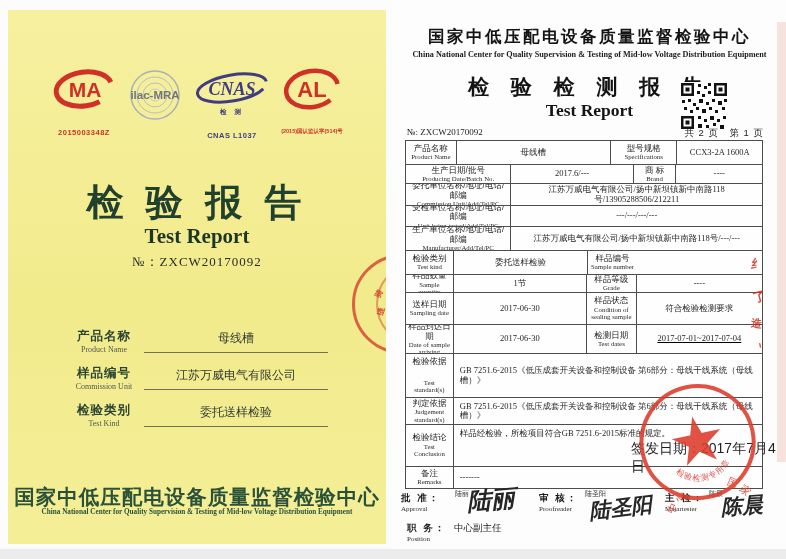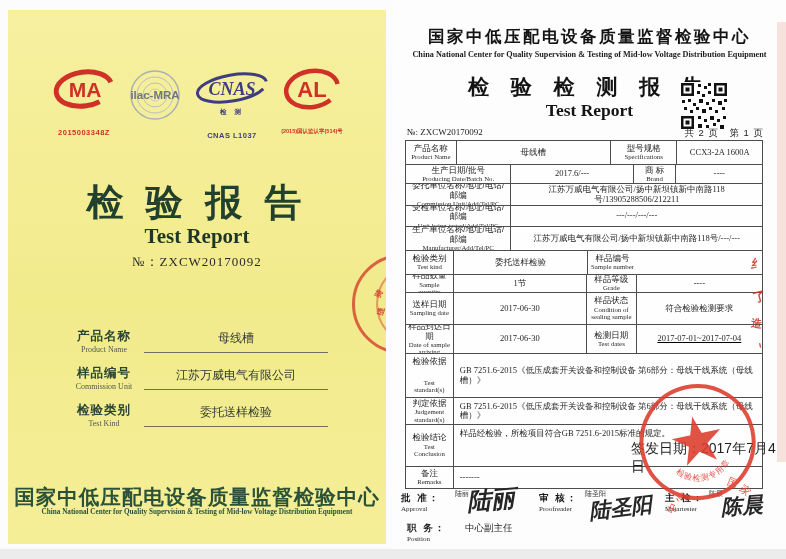--- a/index.html
+++ b/index.html
@@ -428,17 +428,17 @@
       <div class="sig-label-cn">主 检：</div>
       <div class="sig-label-en">Majartester</div>
     </div>
     <div class="abs sig-printed" style="left:316px; top:489px;">陈晨</div>
     <div class="abs handwritten" style="left:328px; top:492px; font-size:21px; transform:rotate(-4deg);">陈晨</div>
 
     <div class="abs" style="left:14px; top:522px;">
       <div class="sig-label-cn">职 务：</div>
       <div class="sig-label-en">Position</div>
     </div>
-    <div class="abs" style="left:72px; top:522px; font-size:9.5px; color:#1c1c1c;">中心副主任</div>
+    <div class="abs" style="left:61px; top:522px; font-size:9.5px; color:#1c1c1c;">中心副主任</div>
   </div>
 
   <div class="bottom-band"></div>
 </div>
 
 </body></html>

